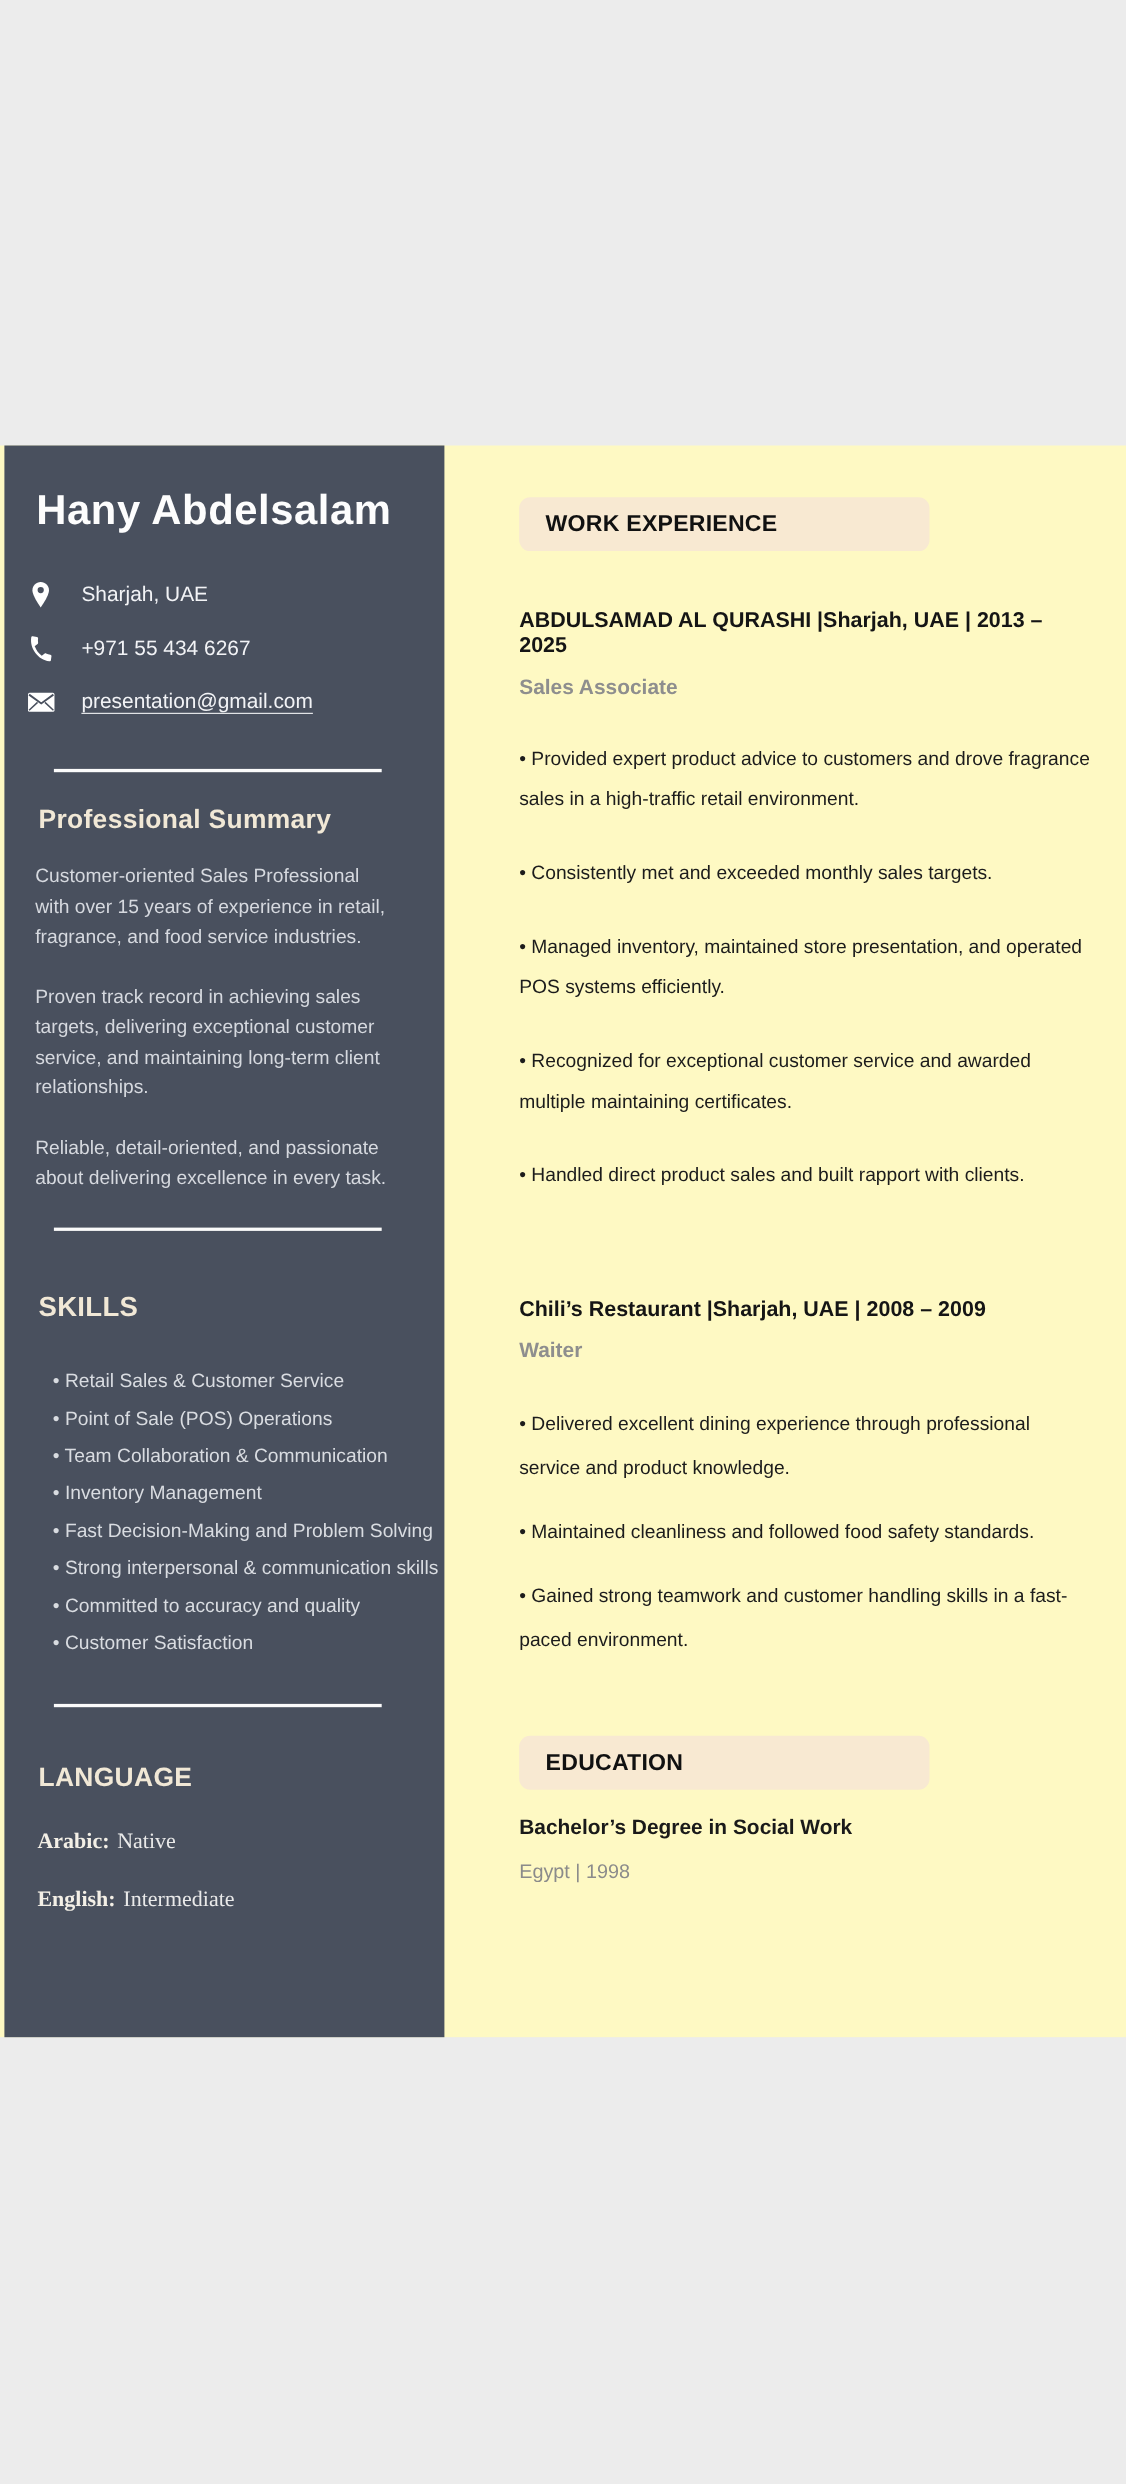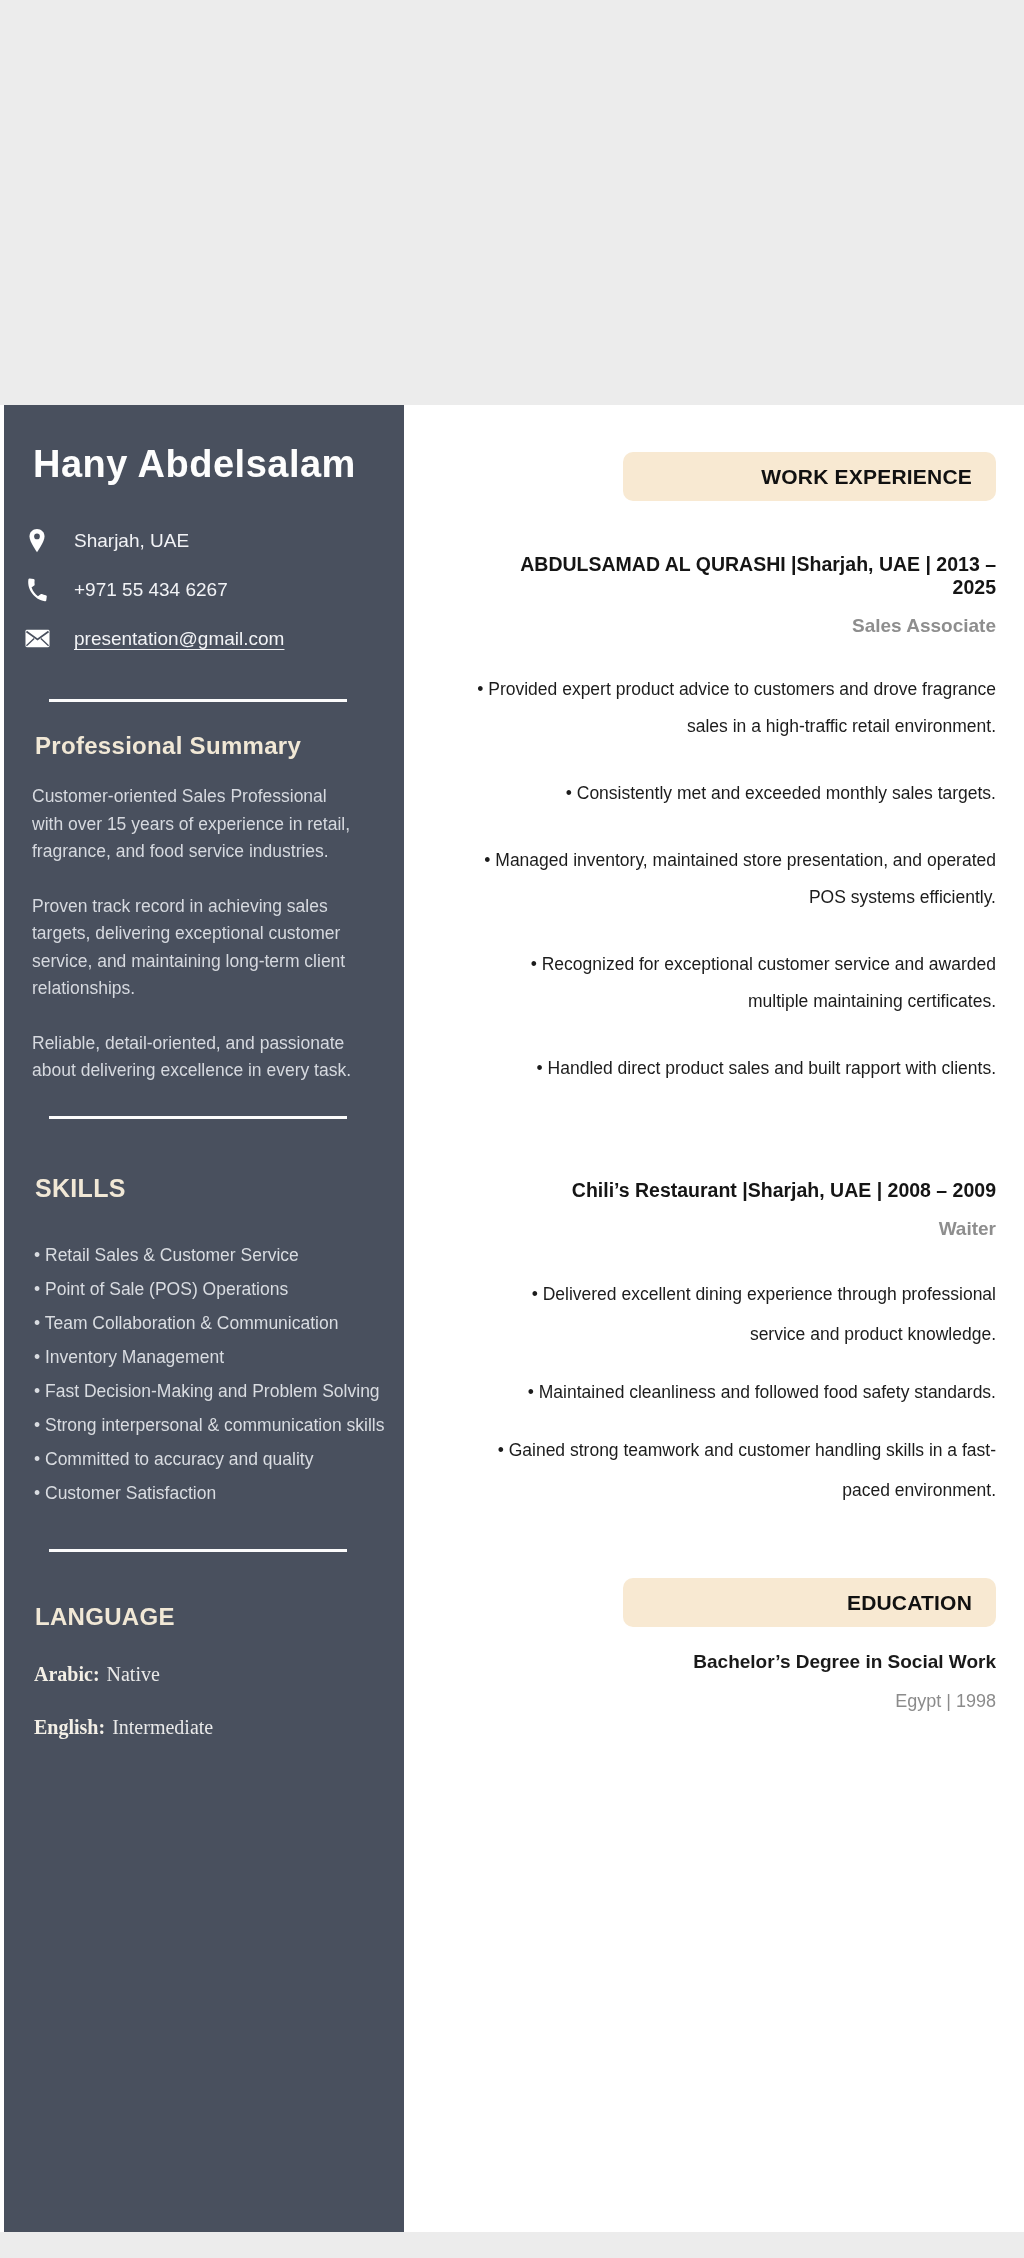--- a/index.html
+++ b/index.html
@@ -3,22 +3,22 @@
 <meta charset="utf-8">
 <style>
   html,body { margin:0; padding:0; }
   body { background:#ececec; font-family:"Liberation Sans", sans-serif; }
   .canvas {
     position:relative; width:1024px; height:2258px;
     background:#ececec; overflow:hidden; margin:0 auto;
   }
   
   .page {
-    position:absolute; top:405px; left:0; width:1024px; height:1827px;
-    background:#ffffff; display:flex;
+    position:absolute; top:405px; left:0; width:1024px; height:1447px;
+    background:#fef9c3; display:flex;
   }
   
   .sidebar {
     position:relative; margin-left:4px; width:400px; height:100%;
     background:#49505e; color:#e8eaee; flex-shrink:0;
   }
   .name {
     position:absolute; top:38px; left:29px;
     font-size:38px; font-weight:bold; color:#fdfdfd; letter-spacing:0.5px;
   }
@@ -35,31 +35,31 @@
     position:absolute; left:31px; font-size:24px; font-weight:bold; color:#f1e8d6;
     letter-spacing:0.3px;
   }
   .h-summary { top:327px; }
   .h-skills  { top:769px; font-size:25px; }
   .h-language{ top:1198px; }
   .summary-block { position:absolute; top:378px; left:28px; width:322px; }
   .summary-block p {
     margin:0 0 27px 0; font-size:17.5px; line-height:27.5px; color:#d6d9df;
   }
-  .skills-list { position:absolute; top:840px; left:30px; margin:0; padding:0; list-style:none; }
+  .skills-list { position:absolute; top:840px; left:44px; margin:0; padding:0; list-style:none; }
   .skills-list li {
     margin:0 0 14px 0; font-size:17.5px; line-height:20px; color:#d9dce1; white-space:nowrap;
   }
   .skills-list li::before { content:"•  "; }
   .lang-rows { position:absolute; top:1258px; left:30px; }
   .lang-row { margin-bottom:30px; font-family:"Liberation Serif", serif; font-size:20px; }
   .lang-label { font-weight:bold; color:#f3efe6; }
   .lang-value { color:#e9e9e9; margin-left:7px; }
   
-  .main { flex:1; padding:0 28px 0 68px; color:#1e1e1e;text-align:right; }
+  .main { flex:1; padding:0 28px 0 68px; color:#1e1e1e; }
   .badge {
     display:inline-block; min-width:325px; background:#f8e9d2; border-radius:10px;
     padding:13px 24px 12px 24px; font-size:21px; font-weight:bold; color:#111111;
     letter-spacing:0.2px;
   }
   .badge-work { margin-top:47px; }
   .badge-edu  { margin-top:50px; }
   .job-heading { margin-top:52px; font-size:19.5px; font-weight:bold; color:#151515; }
   .job-role    { margin-top:16px; font-size:19px; font-weight:bold; color:#8e8e8e; }
   .job2 .job-heading { margin-top:0; }

